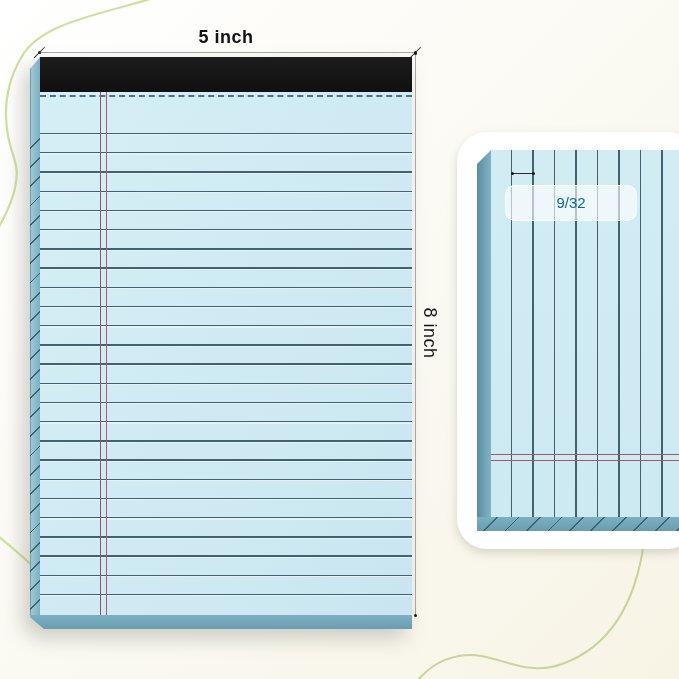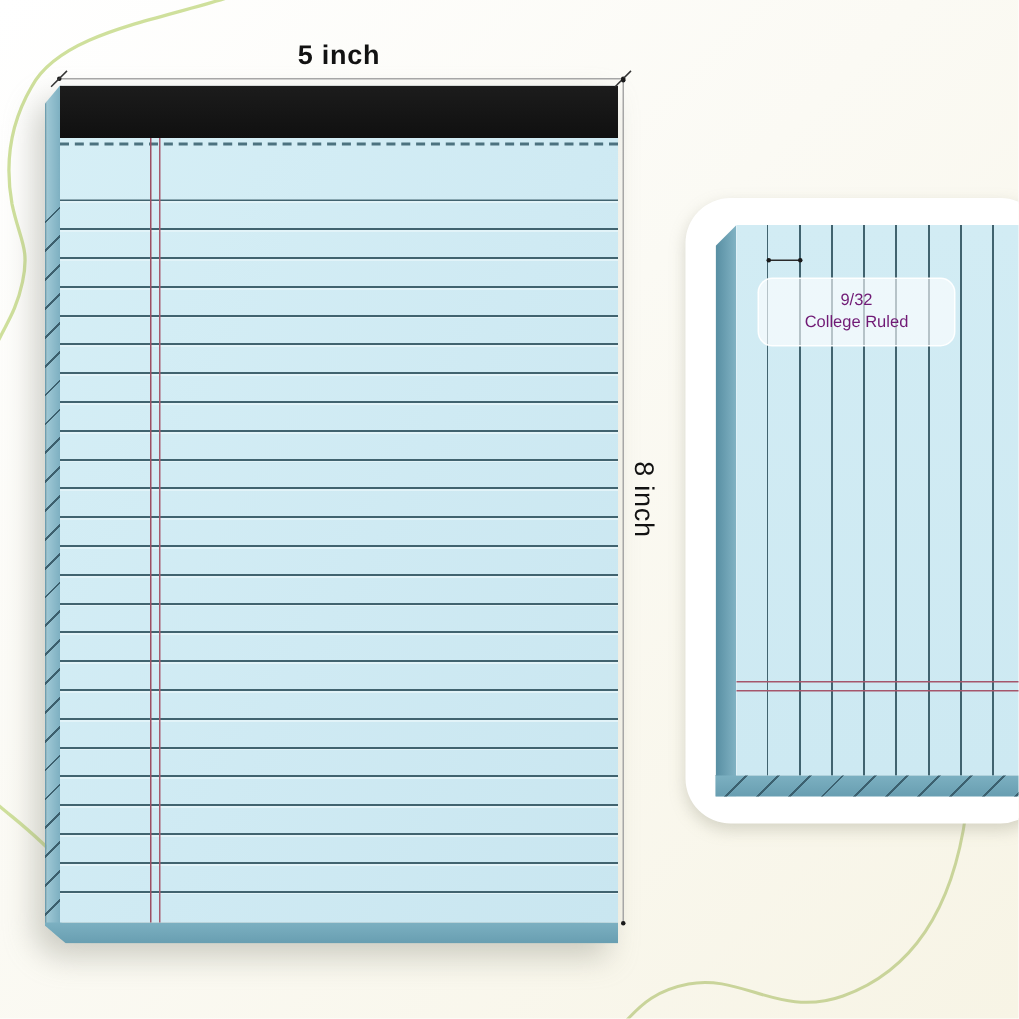--- a/index.html
+++ b/index.html
@@ -69,21 +69,21 @@
     background:repeating-linear-gradient(135deg,transparent 0 13.8px,#2e4f5d 13.8px 15.2px);
     opacity:.8;}
   .spacing-marker{position:absolute;left:55px;top:41px;width:22px;height:1.2px;
     background:#2a2a2a;}
   .spacing-marker .dim-dot{position:absolute;top:-1px;}
   .spacing-marker .dim-dot.l{left:-1px;}
   .spacing-marker .dim-dot.r{right:-1px;}
   .ruling-label{position:absolute;left:48px;top:53px;width:122px;padding:7px 4px;
     background:rgba(255,255,255,0.62);border:1px solid rgba(255,255,255,0.9);
     border-radius:10px;display:flex;flex-direction:column;align-items:center;
-    justify-content:center;font-size:11px;line-height:1.35;color:#701a75;text-align:center;}
+    justify-content:center;font-size:15px;line-height:1.35;color:#0369a1;text-align:center;}
 </style>
 </head>
 <body>
 
 <svg id="decor" viewBox="0 0 679 679">
   <path d="M153,-2 C104,14 40,22 21,58 C7,82 3,108 8,136 C13,160 20,165 15,188 C11,207 4,216 -2,229" fill="none" stroke="#cfe09c" stroke-width="2.2" stroke-linecap="round"></path>
   <path d="M-2,536 C12,548 26,558 42,576" fill="none" stroke="#cfe09c" stroke-width="2.2" stroke-linecap="round"></path>
   <path d="M644,542 C636,600 612,646 562,664 C520,679 494,649 459,656 C438,660 428,669 417,681" fill="none" stroke="#c9d49a" stroke-width="2" stroke-linecap="round"></path>
 </svg>
 
@@ -126,15 +126,14 @@
     <div class="detail-bottom-edge">
       <div class="detail-bottom-hatch"></div>
     </div>
   </div>
   <div class="spacing-marker">
     <div class="dim-dot l"></div>
     <div class="dim-dot r"></div>
   </div>
   <div class="ruling-label">
     <span>9/32</span>
-    <span>College Ruled</span>
   </div>
 </div>
 
 </body></html>

